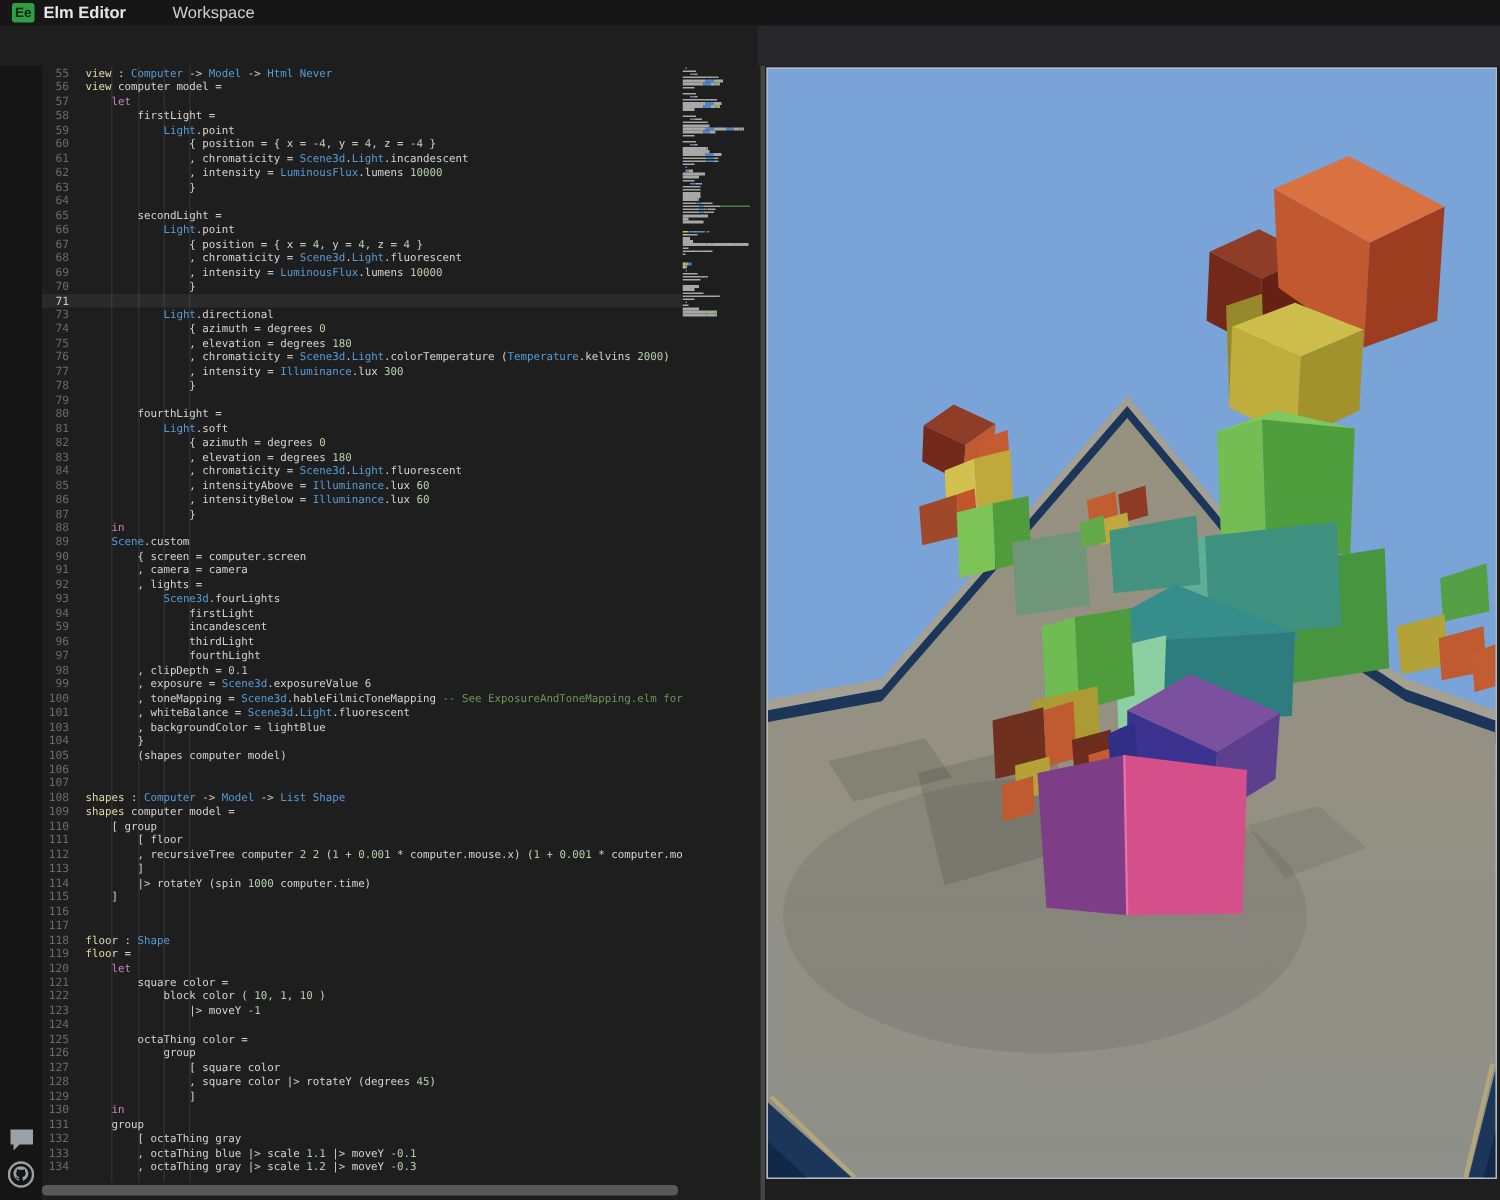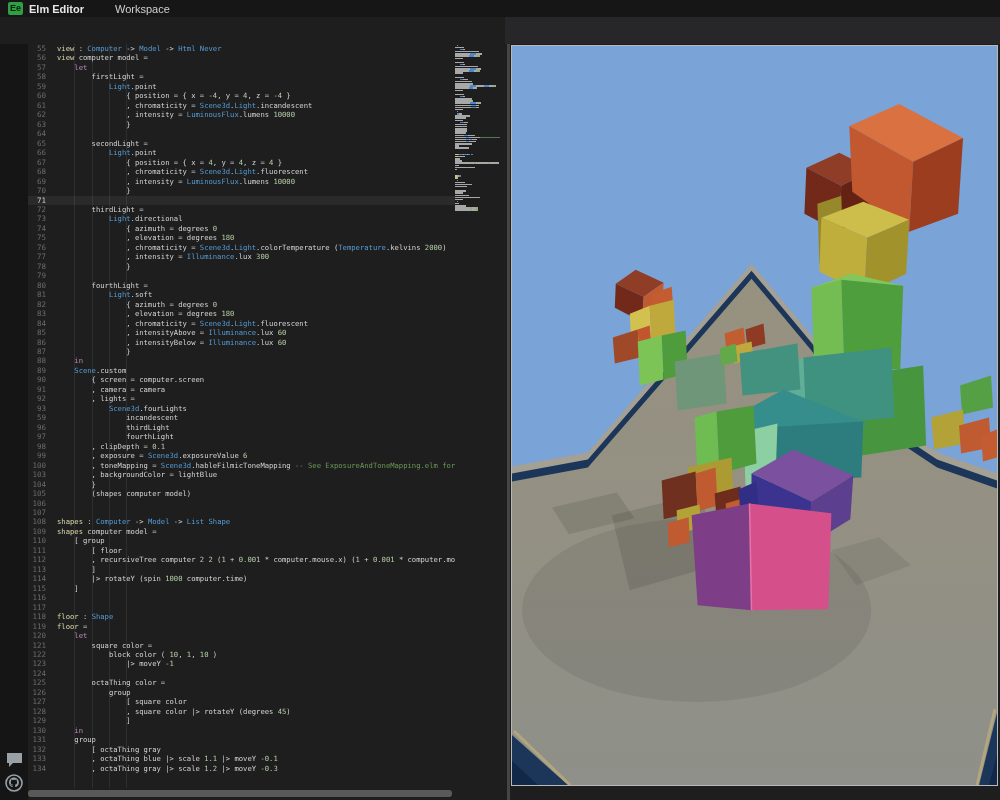--- a/index.html
+++ b/index.html
@@ -192,24 +192,20 @@
     </div>
     <div class="code-row">
       <span class="gut-num">70</span>
       <span class="code-text"><span class="tk-pl">                }</span></span>
     </div>
     <div class="code-row current">
       <span class="gut-num current">71</span>
       <span class="code-text"></span>
     </div>
     <div class="code-row">
-      <span class="gut-num">72</span>
-      <span class="code-text"><span class="tk-pl">        thirdLight =</span></span>
-    </div>
-    <div class="code-row">
       <span class="gut-num">73</span>
       <span class="code-text"><span class="tk-pl">            </span><span class="tk-ty">Light</span><span class="tk-pl">.directional</span></span>
     </div>
     <div class="code-row">
       <span class="gut-num">74</span>
       <span class="code-text"><span class="tk-pl">                { azimuth = degrees </span><span class="tk-nu">0</span></span>
     </div>
     <div class="code-row">
       <span class="gut-num">75</span>
       <span class="code-text"><span class="tk-pl">                , elevation = degrees </span><span class="tk-nu">180</span></span>
@@ -280,20 +276,24 @@
     </div>
     <div class="code-row">
       <span class="gut-num">92</span>
       <span class="code-text"><span class="tk-pl">        , lights =</span></span>
     </div>
     <div class="code-row">
       <span class="gut-num">93</span>
       <span class="code-text"><span class="tk-pl">            </span><span class="tk-ty">Scene3d</span><span class="tk-pl">.fourLights</span></span>
     </div>
     <div class="code-row">
+      <span class="gut-num">94</span>
+      <span class="code-text"><span class="tk-pl">                firstLight</span></span>
+    </div>
+    <div class="code-row">
       <span class="gut-num">59</span>
       <span class="code-text"><span class="tk-pl">                incandescent</span></span>
     </div>
     <div class="code-row">
       <span class="gut-num">96</span>
       <span class="code-text"><span class="tk-pl">                thirdLight</span></span>
     </div>
     <div class="code-row">
       <span class="gut-num">97</span>
       <span class="code-text"><span class="tk-pl">                fourthLight</span></span>
@@ -302,20 +302,24 @@
       <span class="gut-num">98</span>
       <span class="code-text"><span class="tk-pl">        , clipDepth = </span><span class="tk-nu">0.1</span></span>
     </div>
     <div class="code-row">
       <span class="gut-num">99</span>
       <span class="code-text"><span class="tk-pl">        , exposure = </span><span class="tk-ty">Scene3d</span><span class="tk-pl">.exposureValue </span><span class="tk-nu">6</span></span>
     </div>
     <div class="code-row">
       <span class="gut-num">100</span>
       <span class="code-text"><span class="tk-pl">        , toneMapping = </span><span class="tk-ty">Scene3d</span><span class="tk-pl">.hableFilmicToneMapping </span><span class="tk-cm">-- See ExposureAndToneMapping.elm for details</span></span>
+    </div>
+    <div class="code-row">
+      <span class="gut-num">101</span>
+      <span class="code-text"><span class="tk-pl">        , whiteBalance = </span><span class="tk-ty">Scene3d</span><span class="tk-pl">.</span><span class="tk-ty">Light</span><span class="tk-pl">.fluorescent</span></span>
     </div>
     <div class="code-row">
       <span class="gut-num">103</span>
       <span class="code-text"><span class="tk-pl">        , backgroundColor = lightBlue</span></span>
     </div>
     <div class="code-row">
       <span class="gut-num">104</span>
       <span class="code-text"><span class="tk-pl">        }</span></span>
     </div>
     <div class="code-row">

